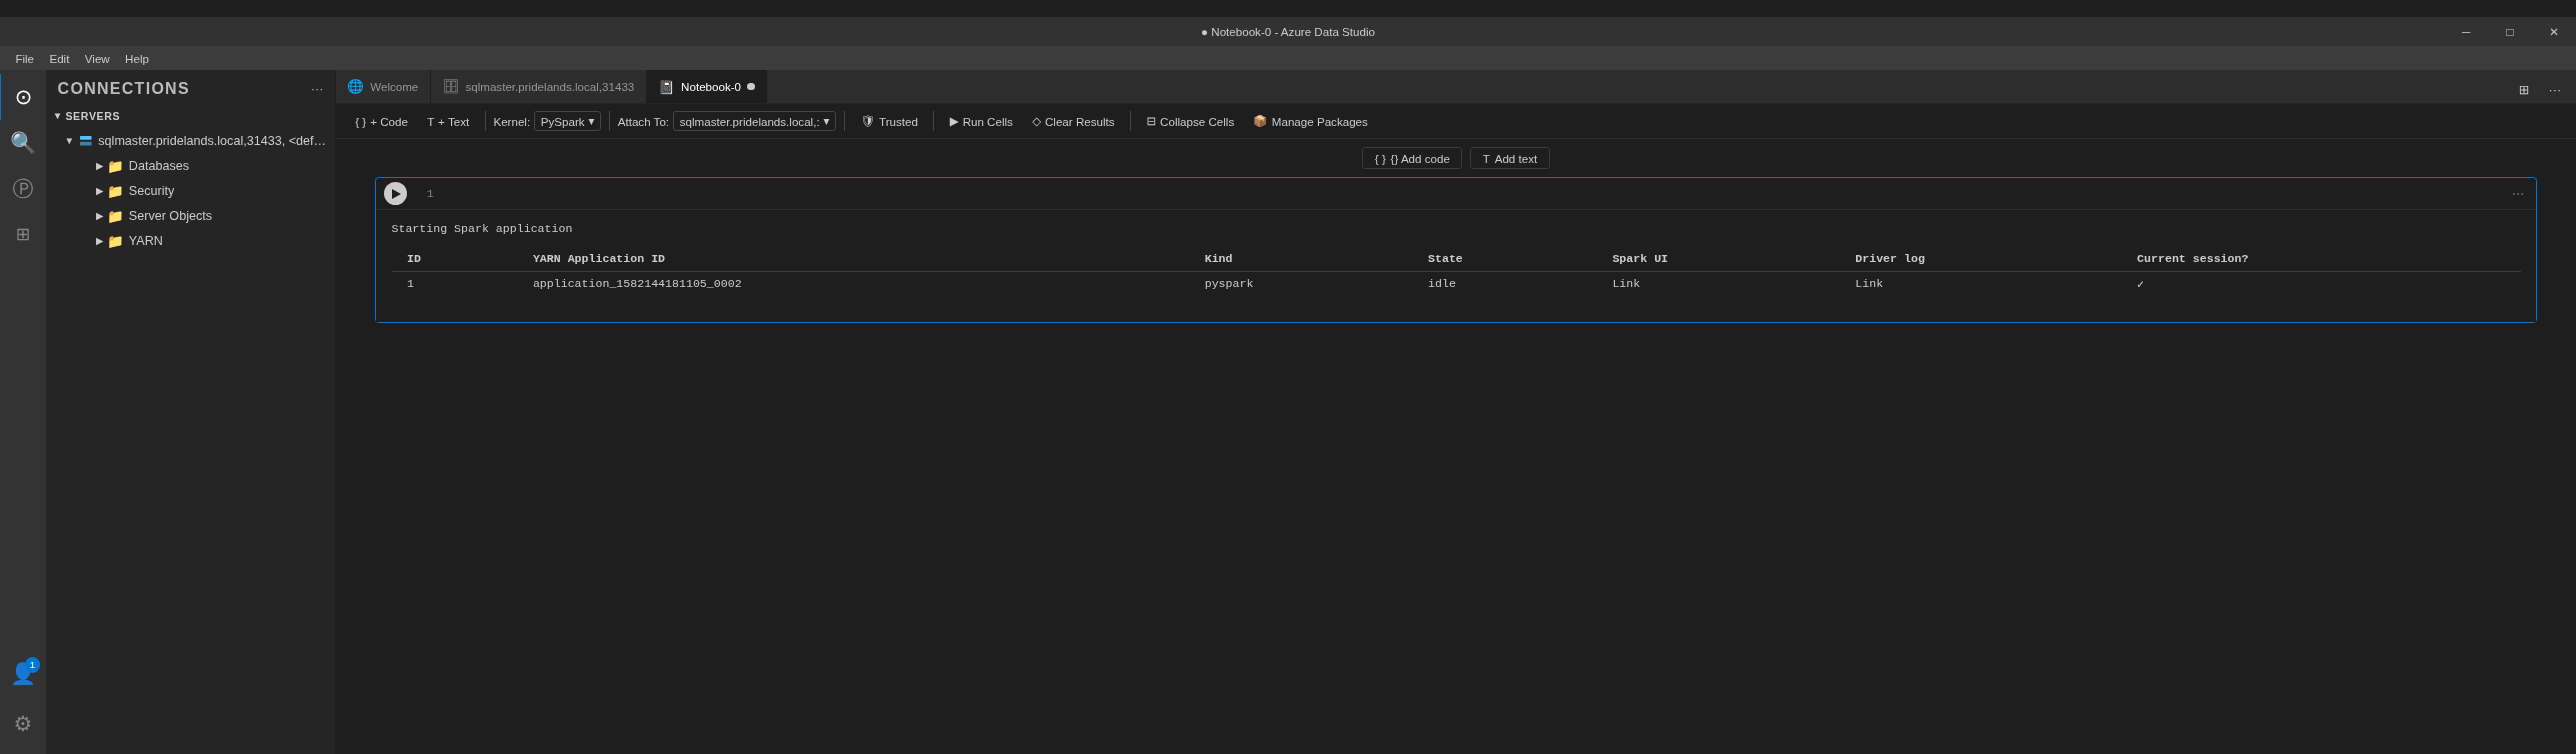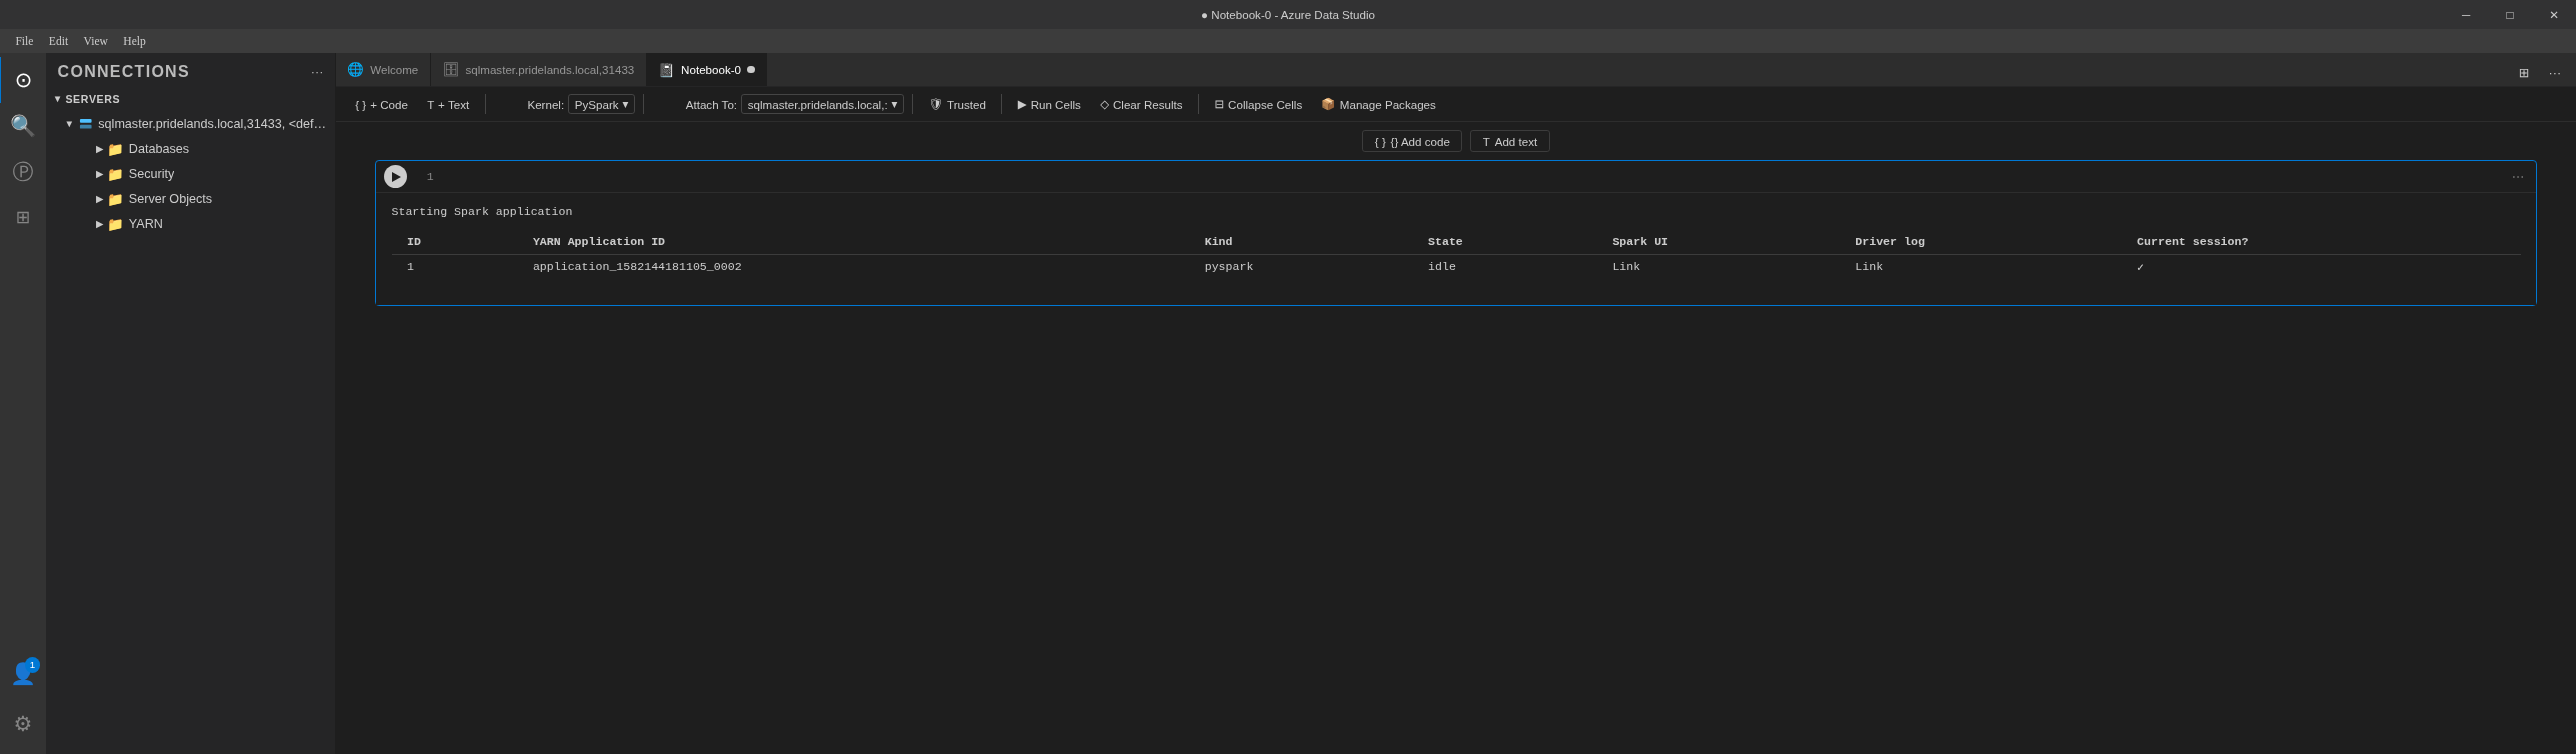--- a/index.html
+++ b/index.html
@@ -17,20 +17,21 @@
 
     
     .title-bar {
       height: 29px;
       background: #323233;
       display: flex;
       align-items: center;
       justify-content: center;
       position: relative;
       flex-shrink: 0;
+      margin-top: 17px;
     }
     .title-bar-text {
       color: #cccccc;
       font-size: 11.6px;
     }
     .title-bar-controls {
       position: absolute;
       right: 0;
       top: 0;
       display: flex;
@@ -48,21 +49,20 @@
     }
 
     
     .menu-bar {
       height: 24px;
       background: #3c3c3c;
       display: flex;
       align-items: center;
       padding: 0 7.7px;
       flex-shrink: 0;
-      font-family: Liberation Serif, serif;
     }
     .menu-item {
       padding: 1.9px 7.7px;
       cursor: pointer;
       font-size: 11.6px;
       color: #cccccc;
       border-radius: 2.9px;
     }
 
     
@@ -296,21 +296,20 @@
       border: 1px solid #454545;
       border-radius: 2.9px;
       cursor: pointer;
       font-size: 11.6px;
       color: #cccccc;
       max-width: 193px;
     }
     .toolbar-label {
       font-size: 11.6px;
       color: #cccccc;
-      margin-left: 34px;
     }
     .trusted-btn {
       display: flex;
       align-items: center;
       gap: 3.9px;
       padding: 2.9px 7.7px;
       cursor: pointer;
       color: #cccccc;
       font-size: 11.6px;
       white-space: nowrap;

